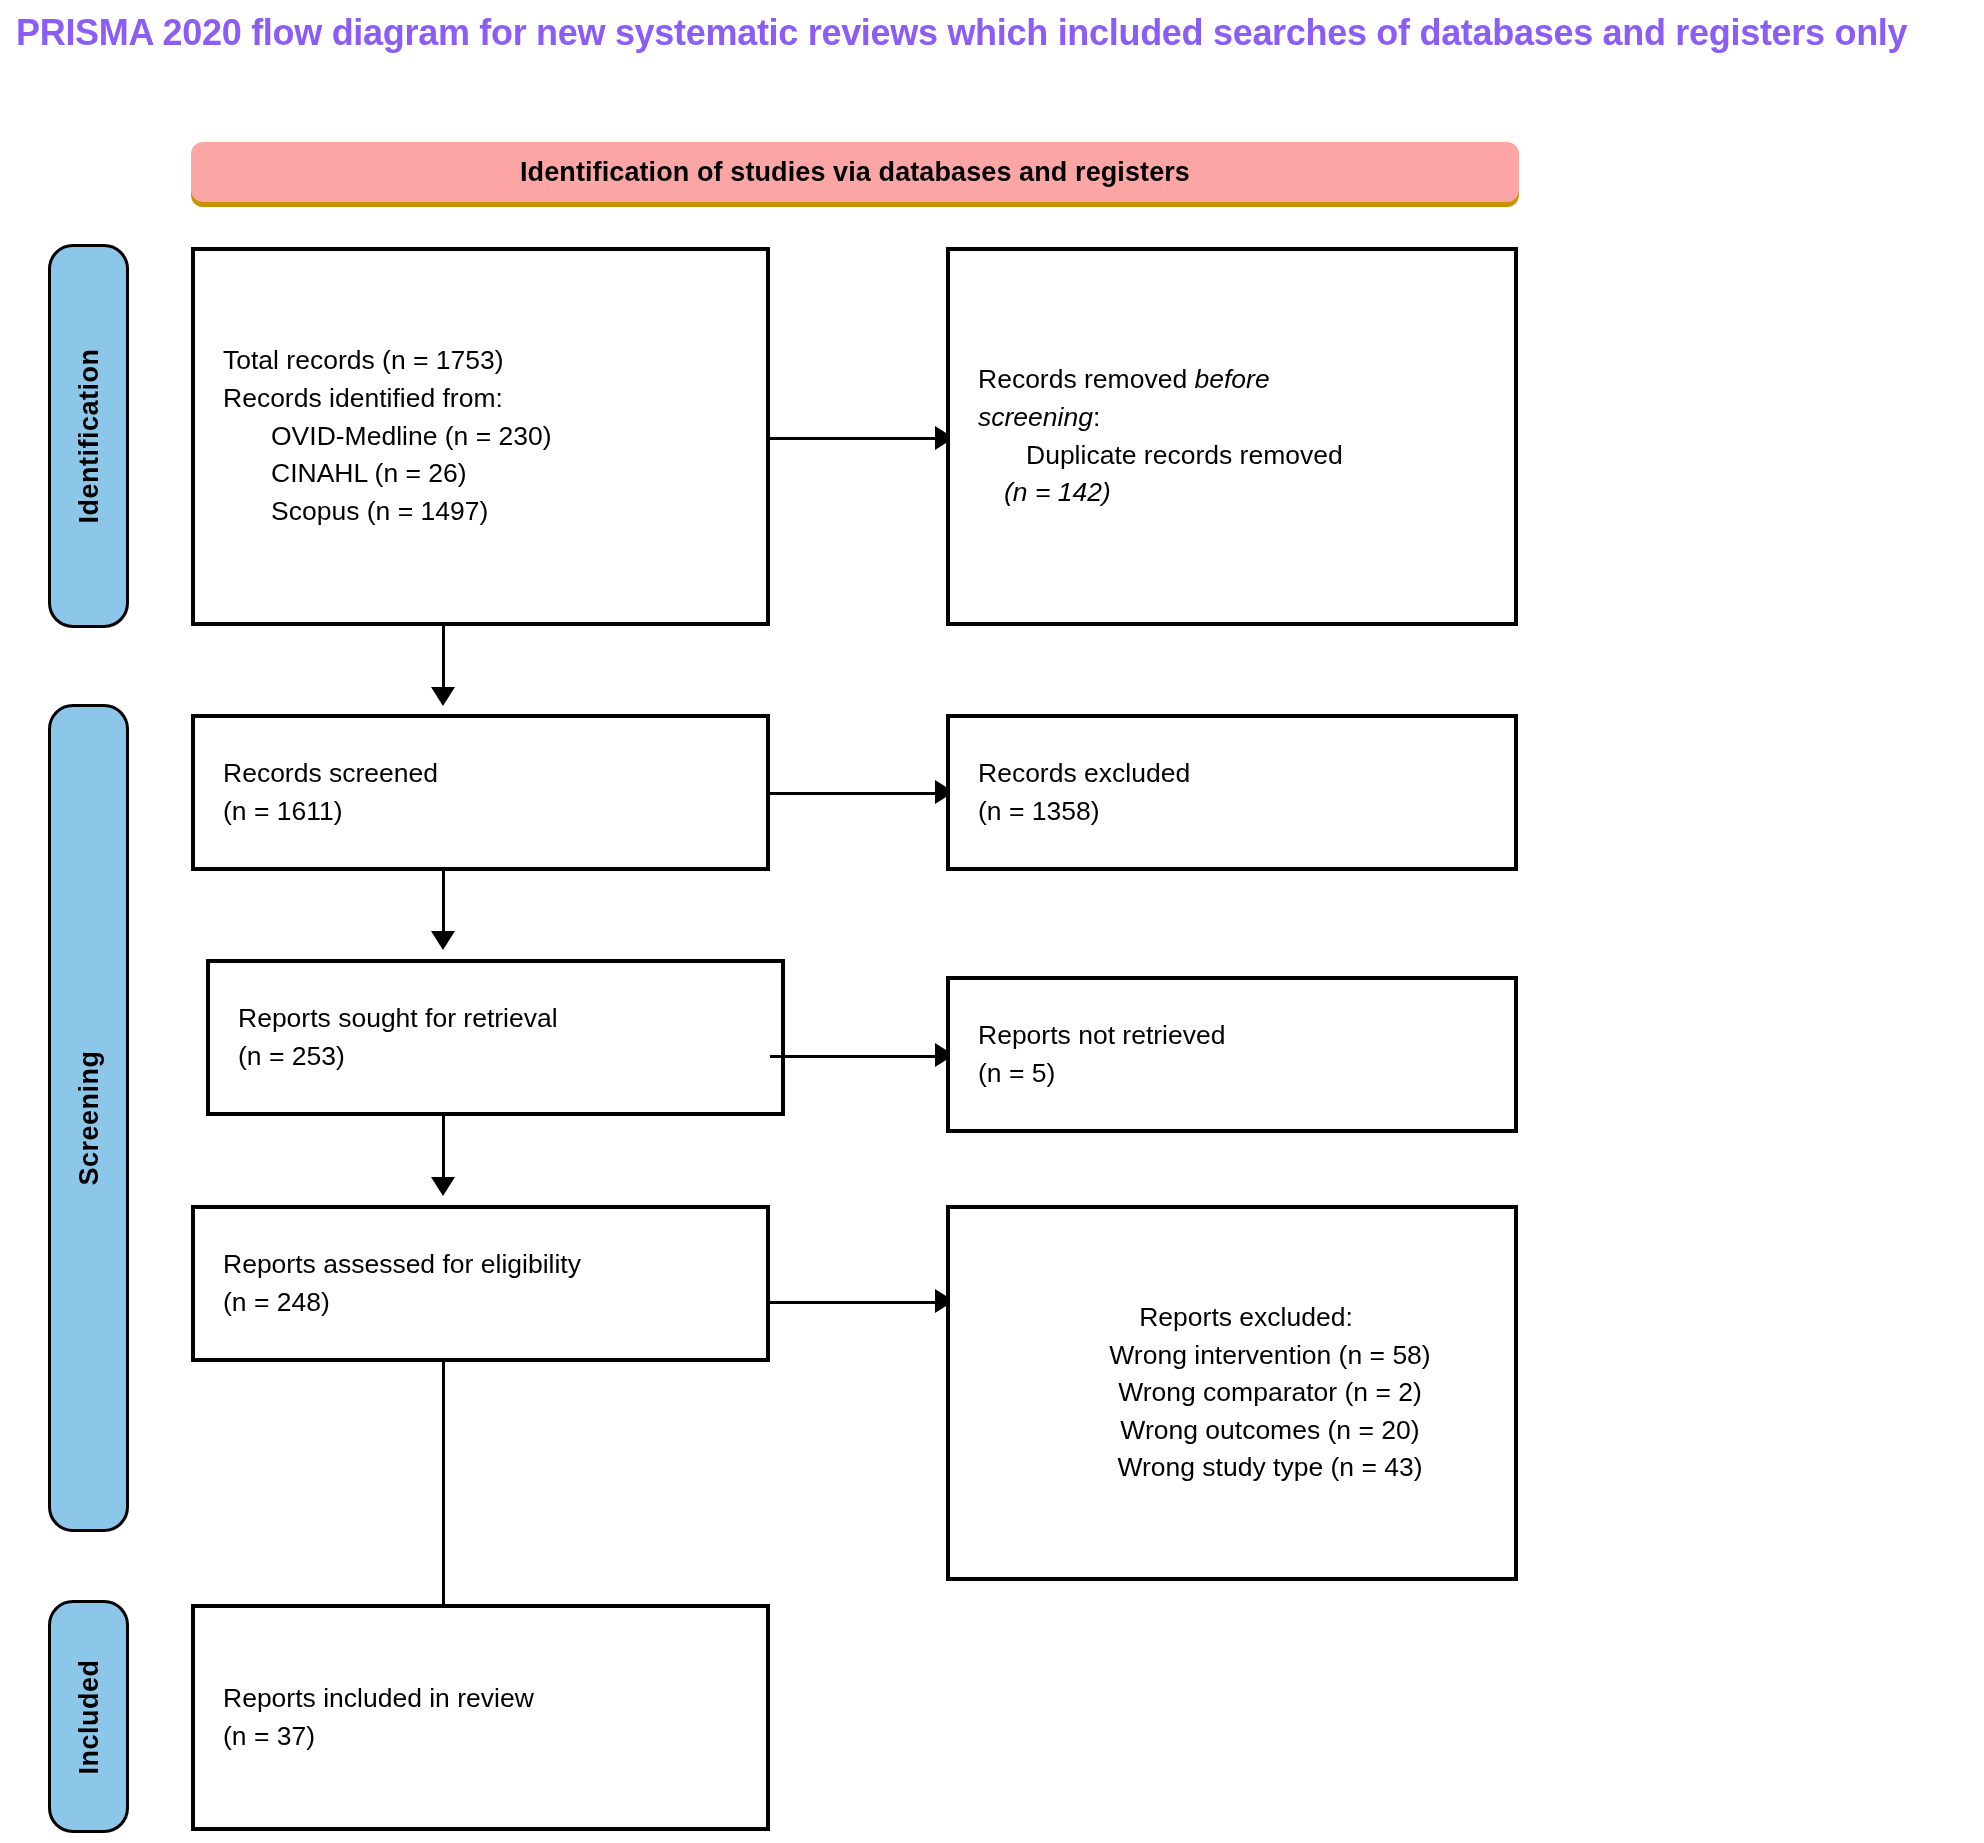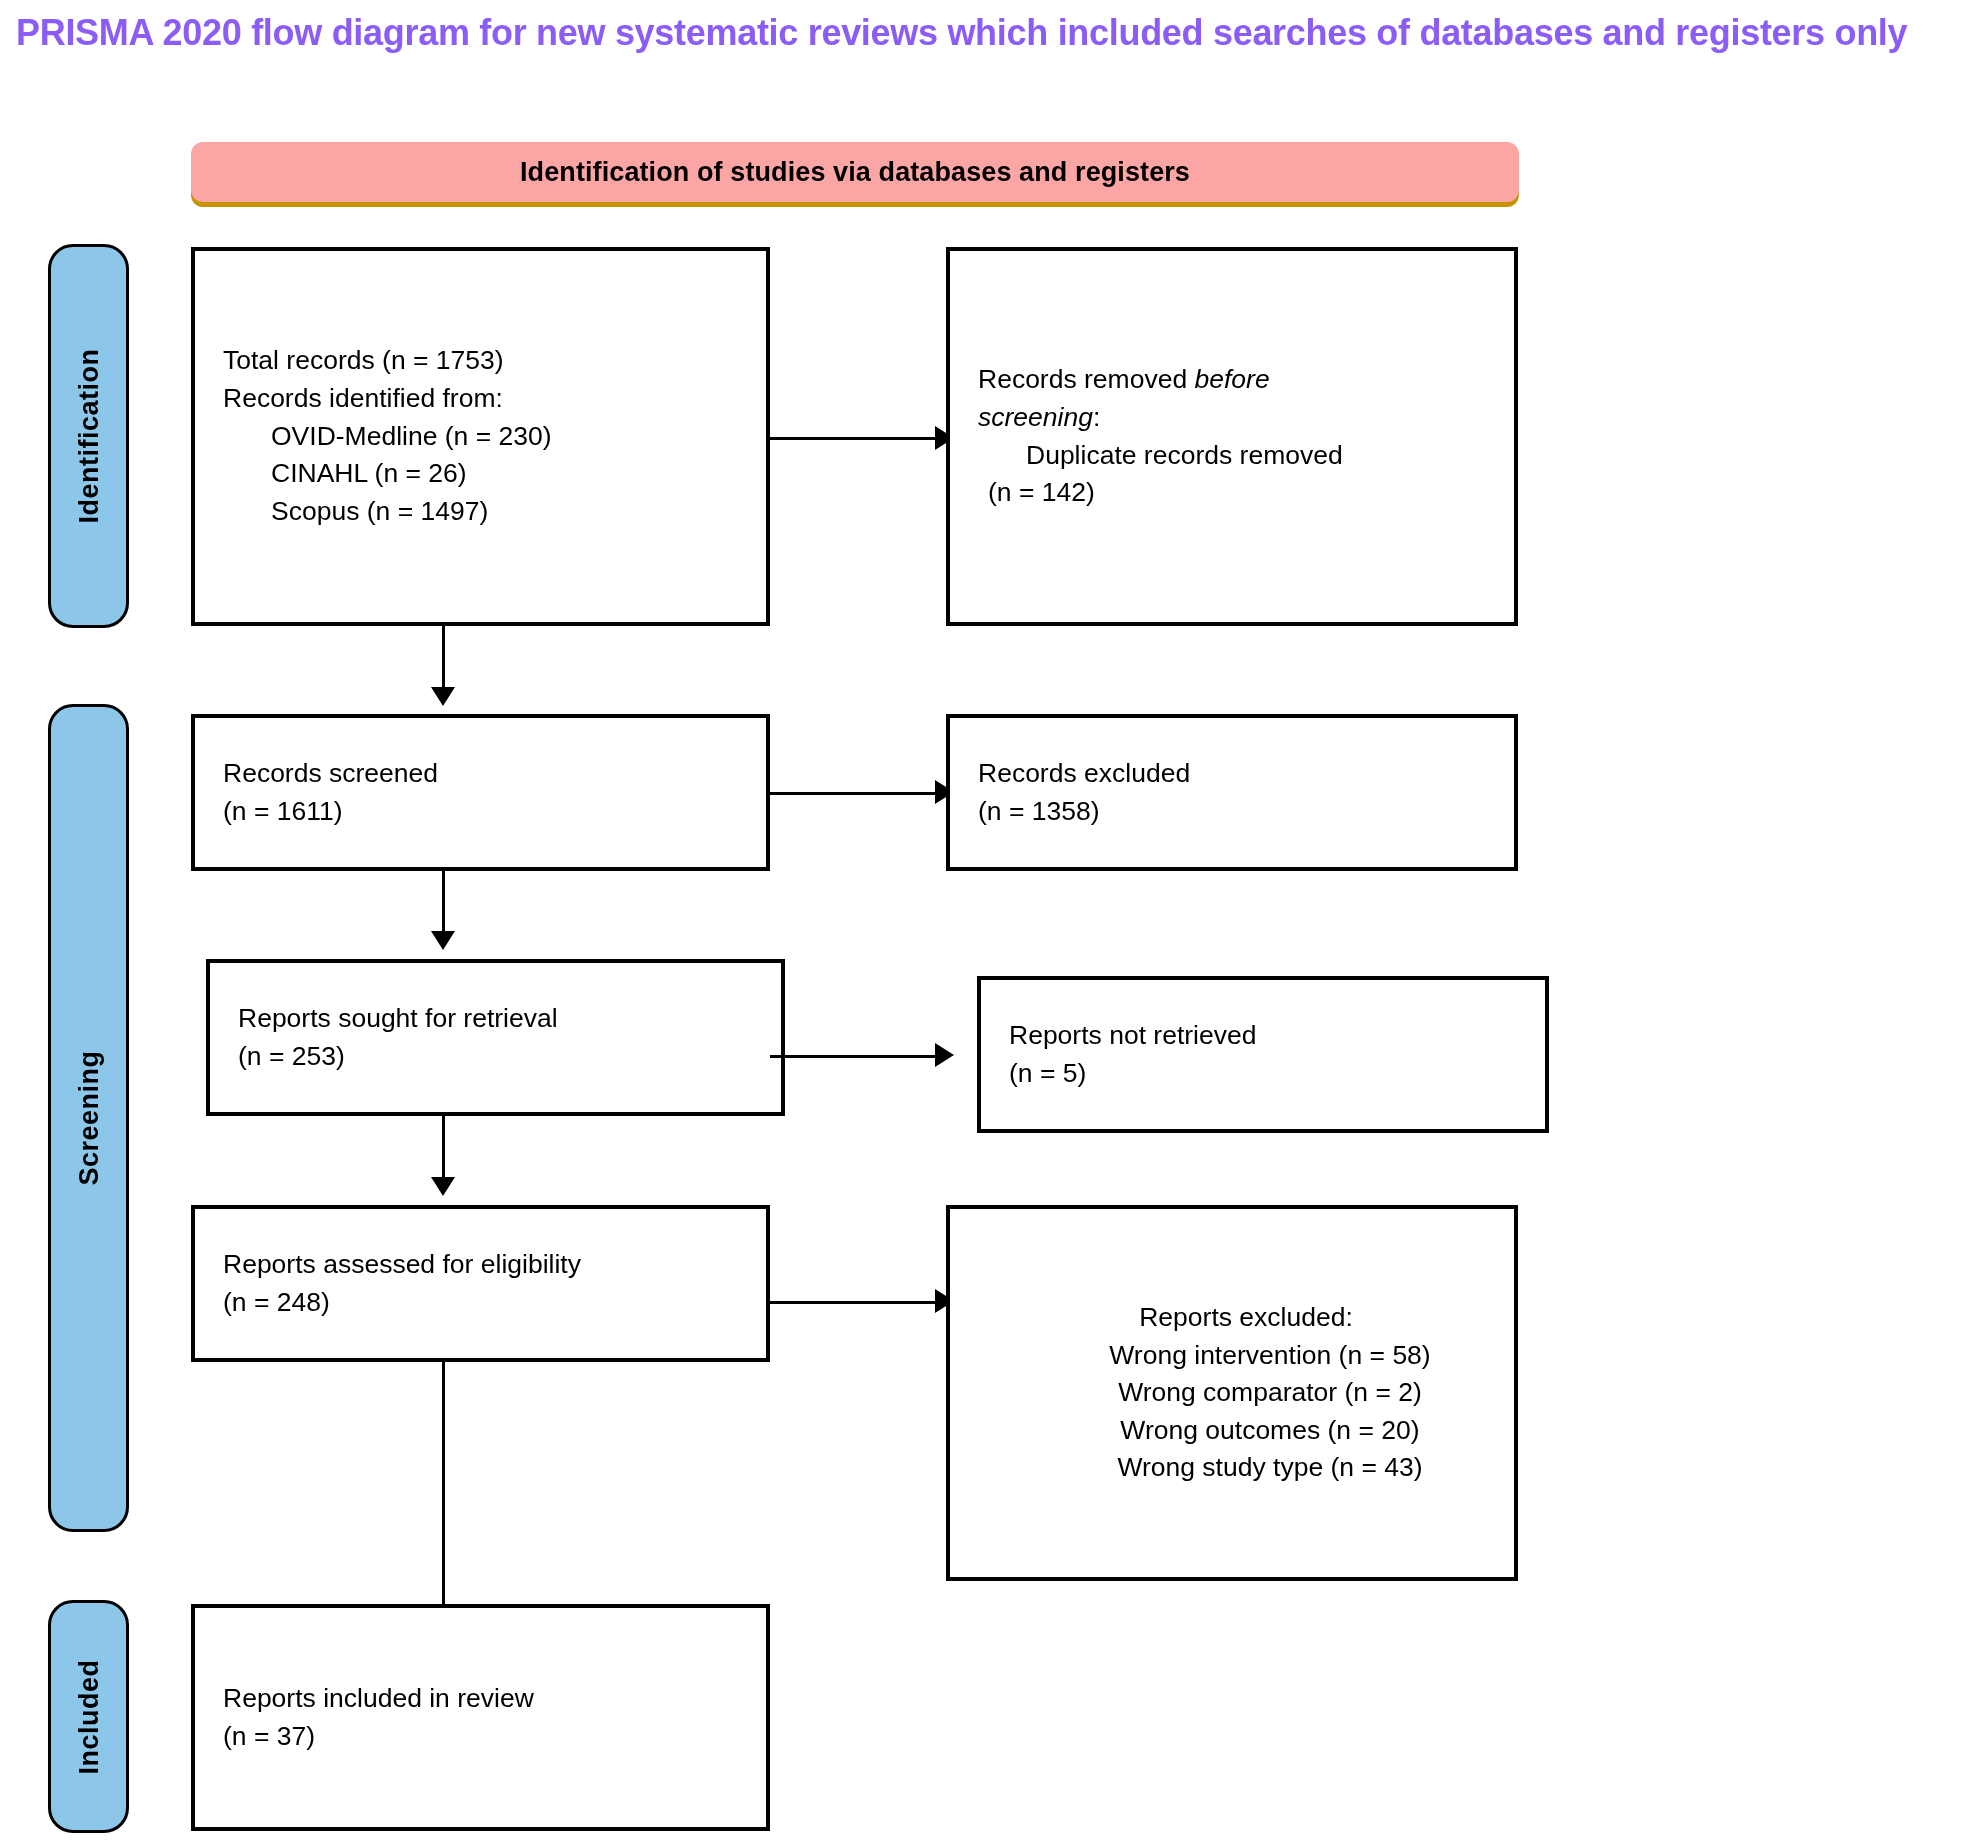--- a/index.html
+++ b/index.html
@@ -86,21 +86,22 @@
     font-size: 26.5px;
     line-height: 1.42;
     color: #000;
     white-space: nowrap;
     padding-left: 28px;
   }
   .flow-box .line.indent {
     padding-left: 76px;
   }
   .flow-box .line.indent-sm {
-    padding-left: 38px;
+    padding-left: 54px;
+    font-style: italic;
   }
   .flow-box .line .it {
     font-style: italic;
   }
 
   
   .conn-h {
     position: absolute;
     height: 2.7px;
     background: #000;
@@ -188,21 +189,21 @@
 <div class="arrow-down" style="left:431px; top:931px;"></div>
 
 <div class="flow-box" style="left:206px; top:959px; width:579px; height:157px;">
   <div class="line">Reports sought for retrieval</div>
   <div class="line">(n = 253)</div>
 </div>
 
 <div class="conn-h" style="left:770px; top:1055px; width:168px;"></div>
 <div class="arrow-right" style="left:935px; top:1043px;"></div>
 
-<div class="flow-box" style="left:946px; top:976px; width:572px; height:157px;margin-left:31px;">
+<div class="flow-box" style="left:946px; top:976px; width:572px; height:157px;">
   <div class="line">Reports not retrieved</div>
   <div class="line">(n = 5)</div>
 </div>
 
 <div class="conn-v" style="left:442px; top:1116px; height:64px;"></div>
 <div class="arrow-down" style="left:431px; top:1177px;"></div>
 
 <div class="flow-box" style="left:191px; top:1205px; width:579px; height:157px;">
   <div class="line">Reports assessed for eligibility</div>
   <div class="line">(n = 248)</div>

